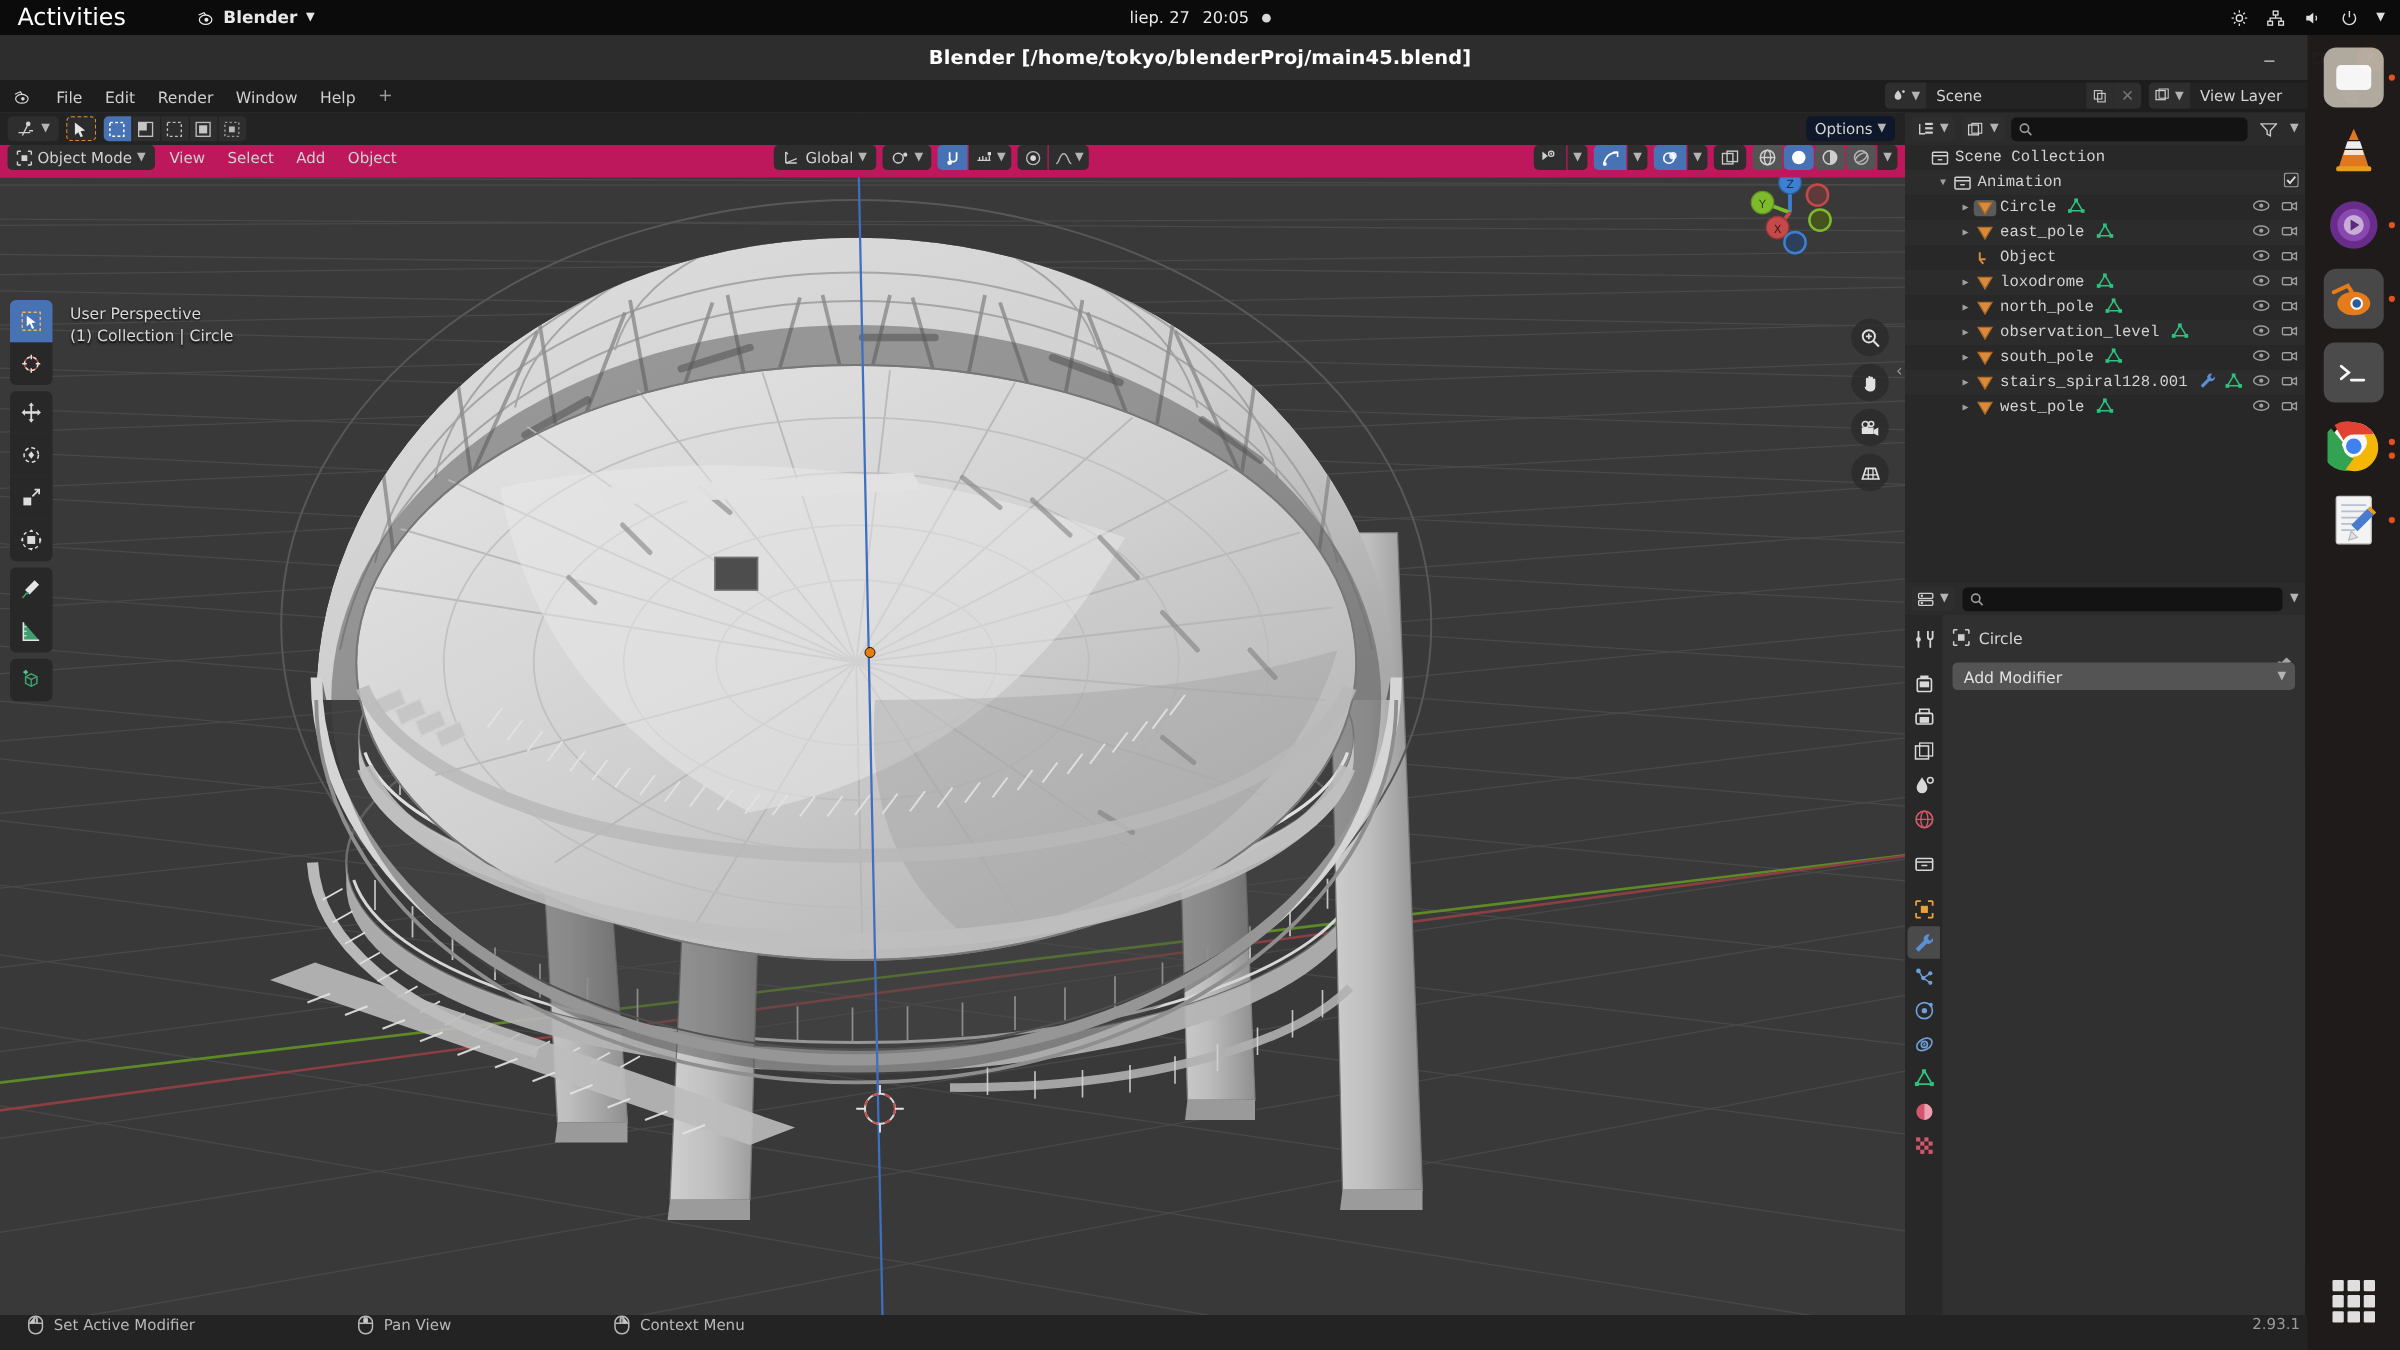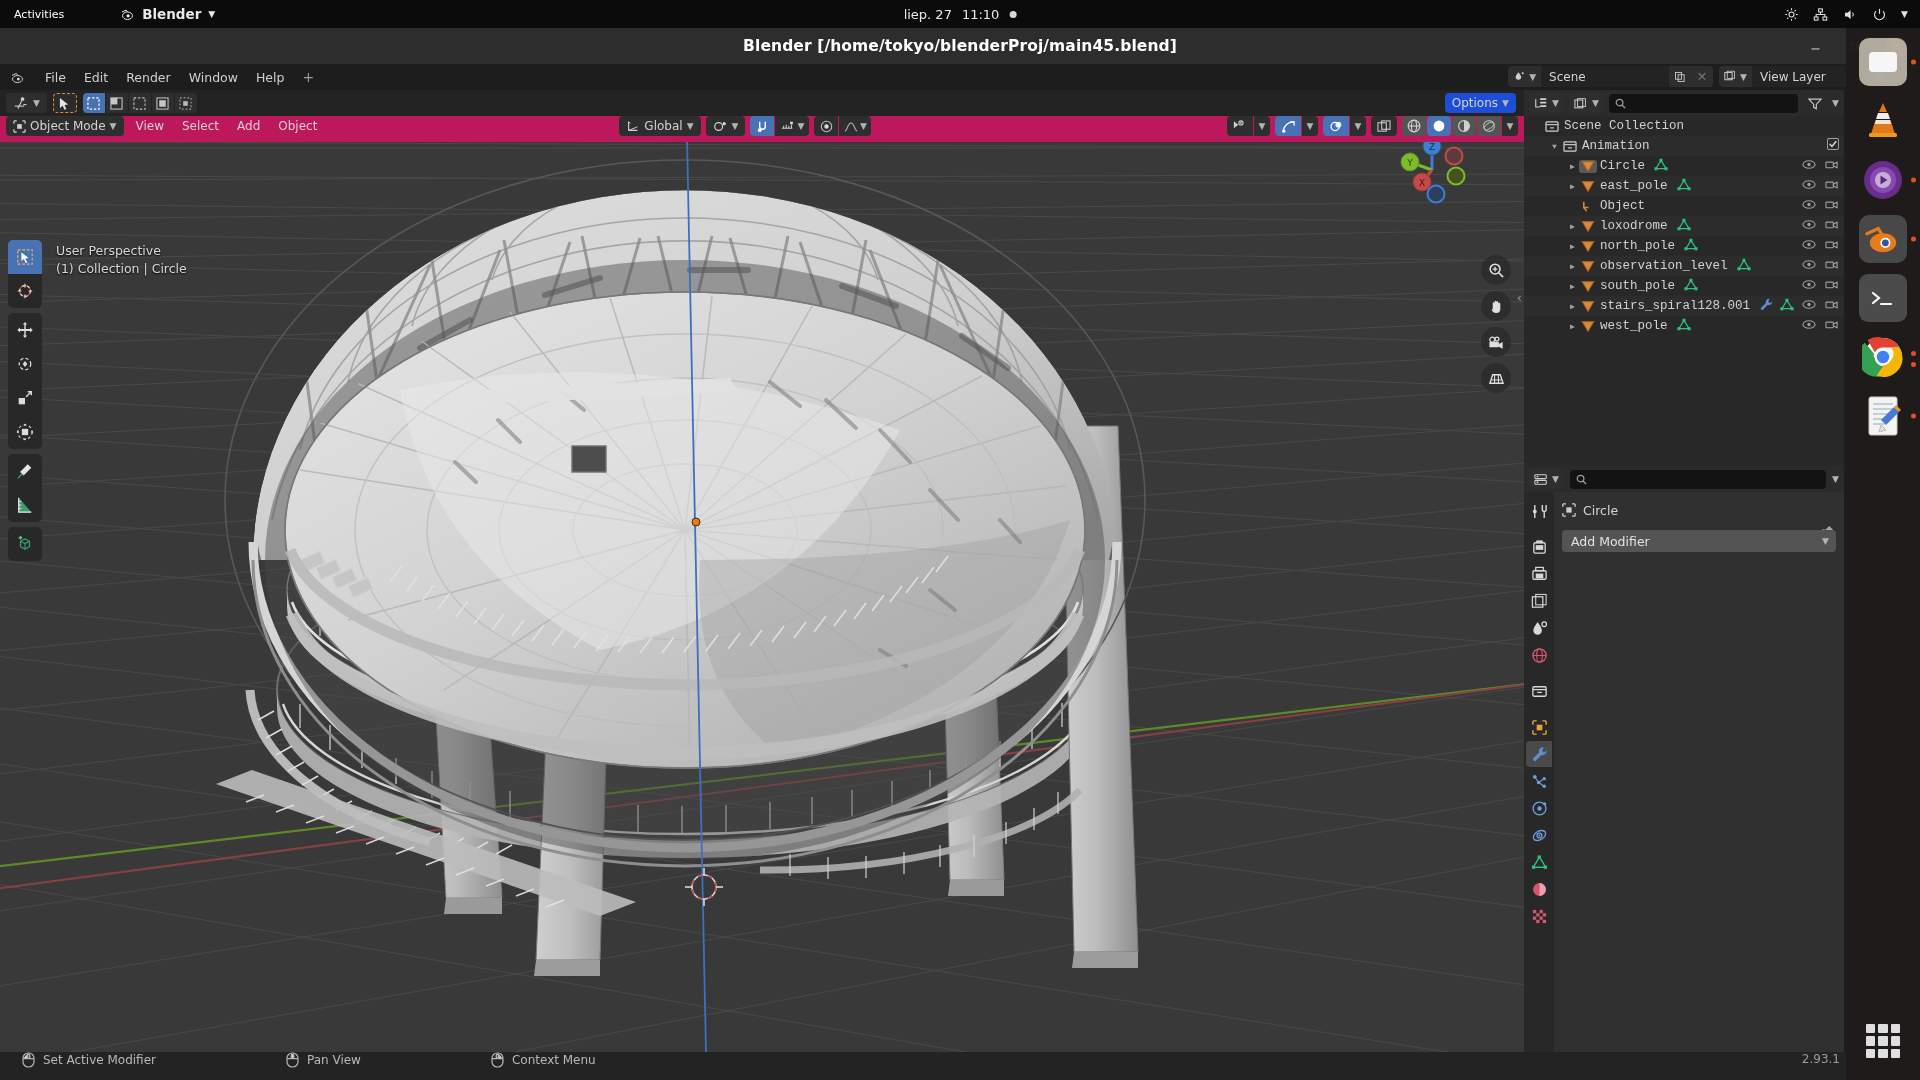--- a/index.html
+++ b/index.html
@@ -2,21 +2,21 @@
 <html><head>
 <meta charset="utf-8">
 <style>
   * { box-sizing: border-box; margin:0; padding:0; }
   html,body { width:1920px; height:1080px; overflow:hidden;
     font-family:"DejaVu Sans", sans-serif; background:#1d1d1d; }
 
   
   .gnome-bar{position:absolute;left:0;top:0;width:1920px;height:28px;background:#0b0b0b;
     display:flex;align-items:center;color:#e8e8e8;font-size:13px;}
-  .gnome-activities{margin-left:14px;font-size:11px;color:#fff;}
+  .gnome-activities{margin-left:14px;font-size:19px;color:#fff;}
   .gnome-app{display:flex;align-items:center;gap:7px;margin-left:56px;font-weight:700;font-size:13.5px;}
   .gnome-clock{position:absolute;left:50%;transform:translateX(-50%);display:flex;gap:10px;align-items:center;font-size:13px;}
   .gnome-dot{width:7px;height:7px;border-radius:50%;background:#d8d8d8;display:inline-block;}
   .gnome-tray{position:absolute;right:12px;display:flex;gap:14px;align-items:center;}
 
   
   .titlebar{position:absolute;left:0;top:28px;width:1920px;height:36px;background:#2d2d2d;}
   .titlebar-title{position:absolute;left:0;right:0;top:0;height:36px;line-height:36px;
     text-align:center;color:#fff;font-weight:700;font-size:15.5px;letter-spacing:.1px;}
   .win-btns{position:absolute;right:12px;top:0;height:36px;display:flex;align-items:center;gap:22px;}
@@ -144,21 +144,21 @@
     <svg width="15" height="15" viewBox="0 0 24 24">
       <path d="M4 14c0-3.3 3.6-6 8-6s8 2.7 8 6-3.6 6-8 6-8-2.7-8-6z" fill="none" stroke="#e8e8e8" stroke-width="1.6"></path>
       <circle cx="13" cy="14" r="2.6" fill="#e8e8e8"></circle>
       <path d="M3 8l7-3 2 3" fill="none" stroke="#e8e8e8" stroke-width="1.6"></path>
     </svg>
     <span>Blender</span>
     <span style="font-size:9px">▼</span>
   </span>
   <span class="gnome-clock">
     <span>liep. 27</span>
-    <span>11:10</span>
+    <span>20:05</span>
     <span class="gnome-dot"></span>
   </span>
   <span class="gnome-tray">
     <svg width="15" height="15" viewBox="0 0 24 24">
       <circle cx="12" cy="12" r="4" fill="none" stroke="#e0e0e0" stroke-width="1.7"></circle>
       <g stroke="#e0e0e0" stroke-width="1.7">
           <path d="M12 2v3M12 19v3M2 12h3M19 12h3M5 5l2 2M17 17l2 2M19 5l-2 2M7 17l-2 2"></path>
         </g>
     </svg>
     <svg width="15" height="15" viewBox="0 0 24 24">
@@ -810,21 +810,21 @@
               </svg>
           </div>
           <div class="hdr-ico" style="border-radius:0 4px 4px 0;width:16px">
               <span class="chev">▼</span>
             </div>
         </div>
       </div>
     </div>
 
     <div class="vp-options">
-      <div class="hdr-btn" style="background:#1d4ed8">
+      <div class="hdr-btn" style="background:#0f172a">
         <span>Options</span>
         <span class="chev">▼</span>
       </div>
     </div>
 
     <div class="vp-tools">
       <div class="tool active" style="border-radius:5px 5px 0 0">
         <svg width="18" height="18" viewBox="0 0 20 20">
             <rect x="2" y="2" width="16" height="16" fill="none" stroke="#f0b060" stroke-width="1.3" stroke-dasharray="3 2"></rect>
             <path d="M6 5l8 6-3.6.6L12.5 16l-1.8.8L8.8 12l-2.8 2.6z" fill="#fff"></path>

